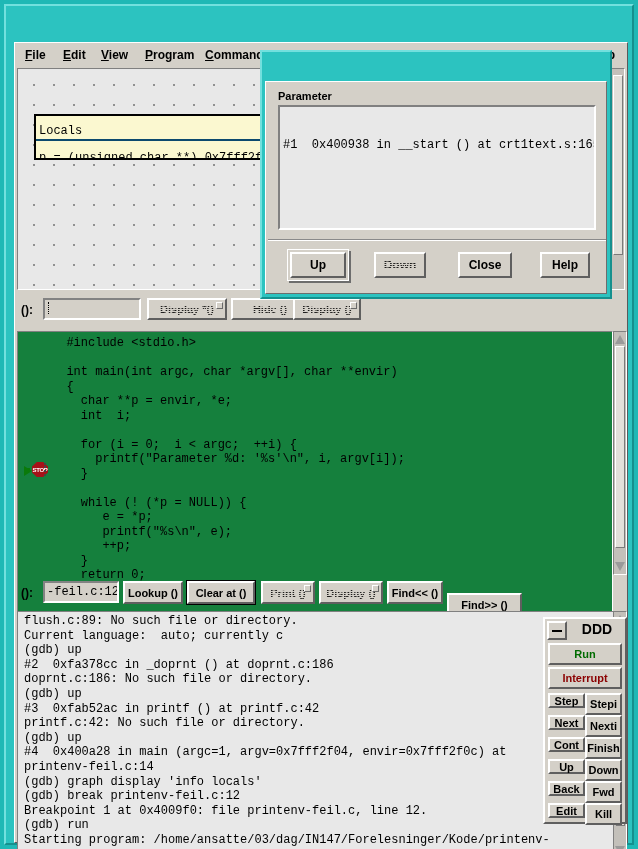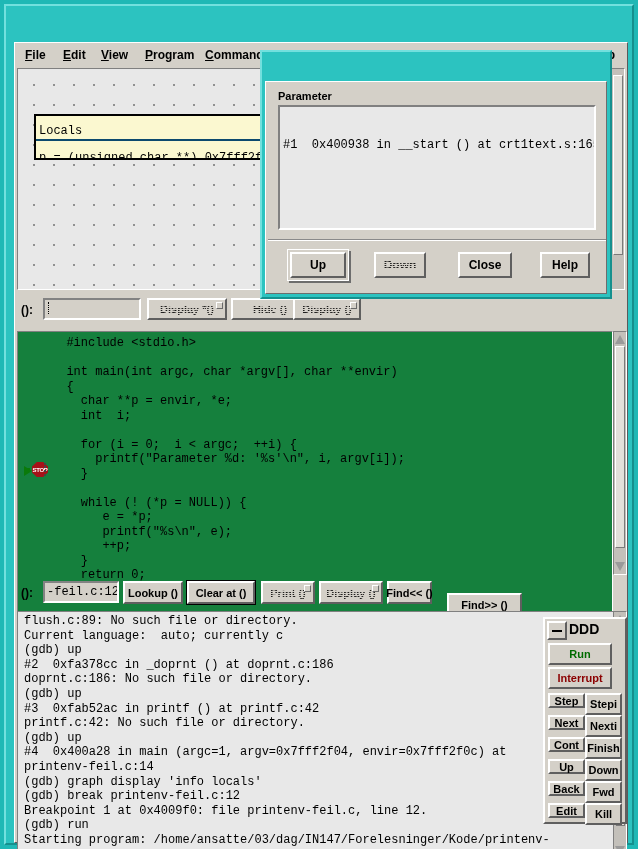--- a/index.html
+++ b/index.html
@@ -379,36 +379,36 @@
   }
   .pal-min i {
     position: absolute; left: 3px; top: 7px;
     width: 10px; height: 2px; background: #000; display:block;
   }
   .pal-name {
     position: absolute; left: 22px; top: 0;
     width: 56px; height: 19px;
     font: bold 14px "Liberation Sans", sans-serif;
     color: #000;
-    text-align: left;
+    text-align: center;
     line-height: 17px;
   }
   .pal-btn {
     position: absolute;
     background: #d4d0c8;
     border-top: 2px solid #ffffff;
     border-left: 2px solid #ffffff;
     border-right: 2px solid #5f5f5f;
     border-bottom: 2px solid #5f5f5f;
     font: bold 11px "Liberation Sans", sans-serif;
     color: #000;
     display: flex; align-items: center; justify-content: center;
     white-space: nowrap;
   }
-  .pal-wide { left: 3px; width: 64px; height: 22px; text-align: right; }
+  .pal-wide { left: 3px; width: 74px; height: 22px; text-align: right; }
   .pal-l { left: 3px; width: 37px; height: 15px; }
   .pal-r { left: 40px; width: 37px; height: 22px; }
 
   
   .bt-dialog {
     position: absolute;
     left: 260px; top: 50px;
     width: 352px; height: 249px;
     background: #2cc3c0;
     border-top: 2px solid #72e0de;
@@ -583,21 +583,21 @@
             <span class="lbl">Clear at ()</span>
           </div>
         <div class="mbtn dim" style="position:absolute;left:244px;top:2px;width:54px;height:23px">
           <span class="lbl">Print ()</span>
           <span class="opt-arrow"></span>
         </div>
         <div class="mbtn dim" style="position:absolute;left:302px;top:2px;width:64px;height:23px">
           <span class="lbl">Display ()</span>
           <span class="opt-arrow"></span>
         </div>
-        <div class="mbtn" style="position:absolute;left:370px;top:2px;width:45px;height:23px">
+        <div class="mbtn" style="position:absolute;left:370px;top:2px;width:56px;height:23px">
             <span class="lbl">Find&lt;&lt; ()</span>
           </div>
         <div class="mbtn" style="position:absolute;left:430px;top:14px;width:75px;height:23px">
             <span class="lbl">Find&gt;&gt; ()</span>
           </div>
       </div>
 
       <div class="console">
         <div class="console-text">flush.c:89: No such file or directory.
 Current language:  auto; currently c

